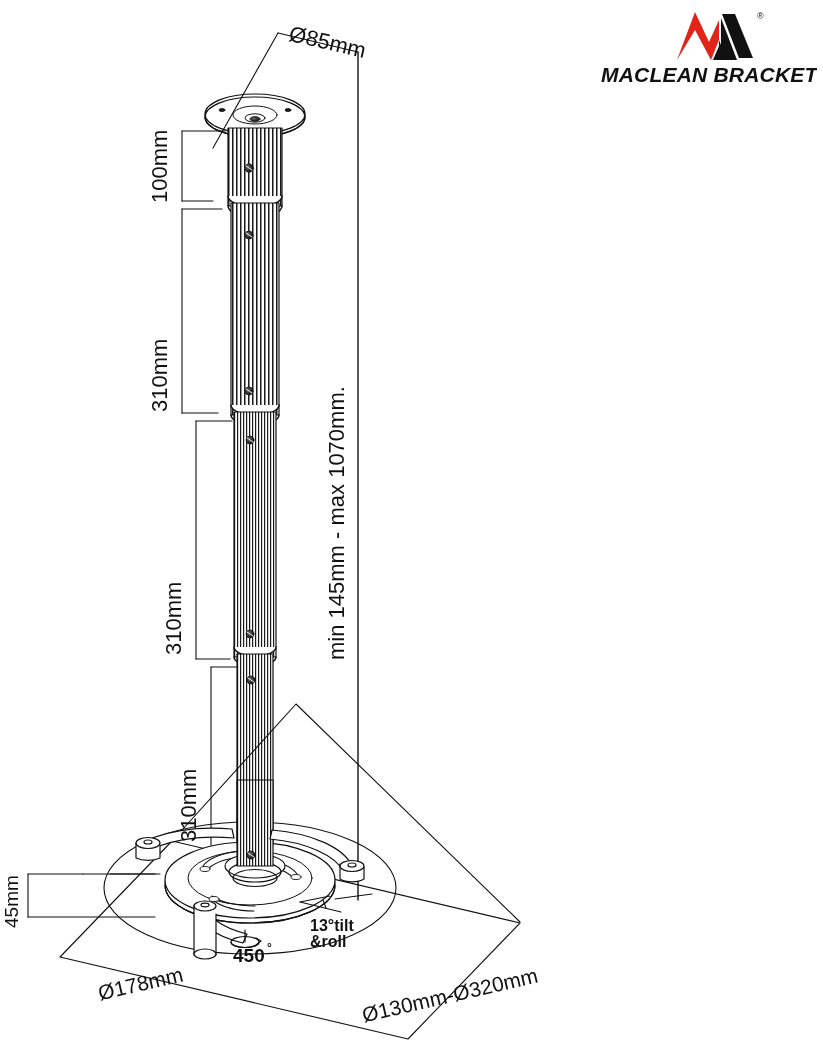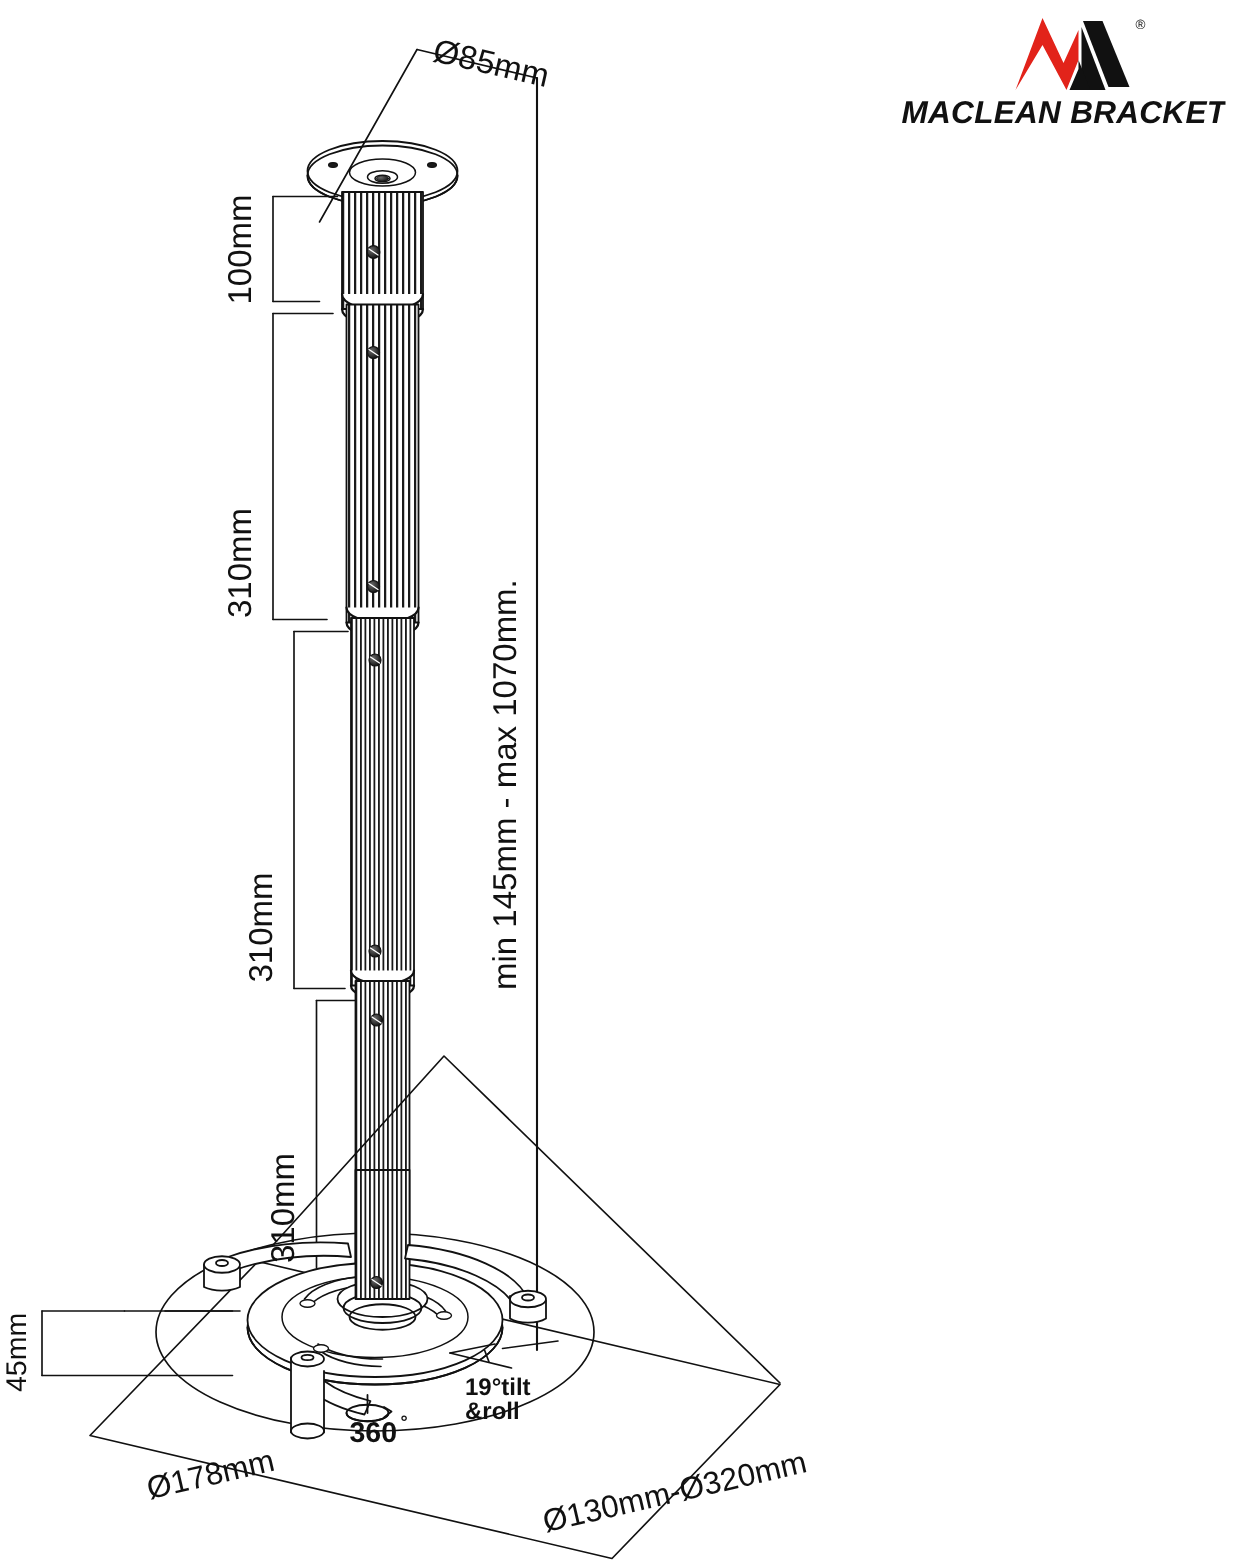--- a/index.html
+++ b/index.html
@@ -317,19 +317,19 @@
   <div class="dimtext rot90" style="left:177px; top:842px; font-size:22px;">310mm</div>
 
   <div class="dimtext rot90" style="left:325px; top:660px; font-size:22px;">min 145mm - max 1070mm.</div>
 
   <div class="dimtext rot90" style="left:2px; top:928px; font-size:19px;">45mm</div>
 
   <div class="dimtext" style="left:96px; top:983px; font-size:21px; transform: rotate(-13deg); transform-origin: left top;">Ø178mm</div>
 
   <div class="dimtext" style="left:360px; top:1005px; font-size:21px; transform: rotate(-13deg); transform-origin: left top;">Ø130mm-Ø320mm</div>
 
-  <div class="dimtext" style="left:310px; top:918px; font-size:16px; font-weight:600;">19°tilt</div>
+  <div class="dimtext" style="left:310px; top:918px; font-size:16px; font-weight:600;">13°tilt</div>
   <div class="dimtext" style="left:310px; top:934px; font-size:16px; font-weight:700;">&amp;roll</div>
 
-  <div class="dimtext" style="left:233px; top:946px; font-size:19px; font-weight:600;">360</div>
+  <div class="dimtext" style="left:233px; top:946px; font-size:19px; font-weight:600;">450</div>
   <div class="dimtext" style="left:267px; top:942px; font-size:12px; font-weight:600;">°</div>
 
 </div>
 
 </body></html>

